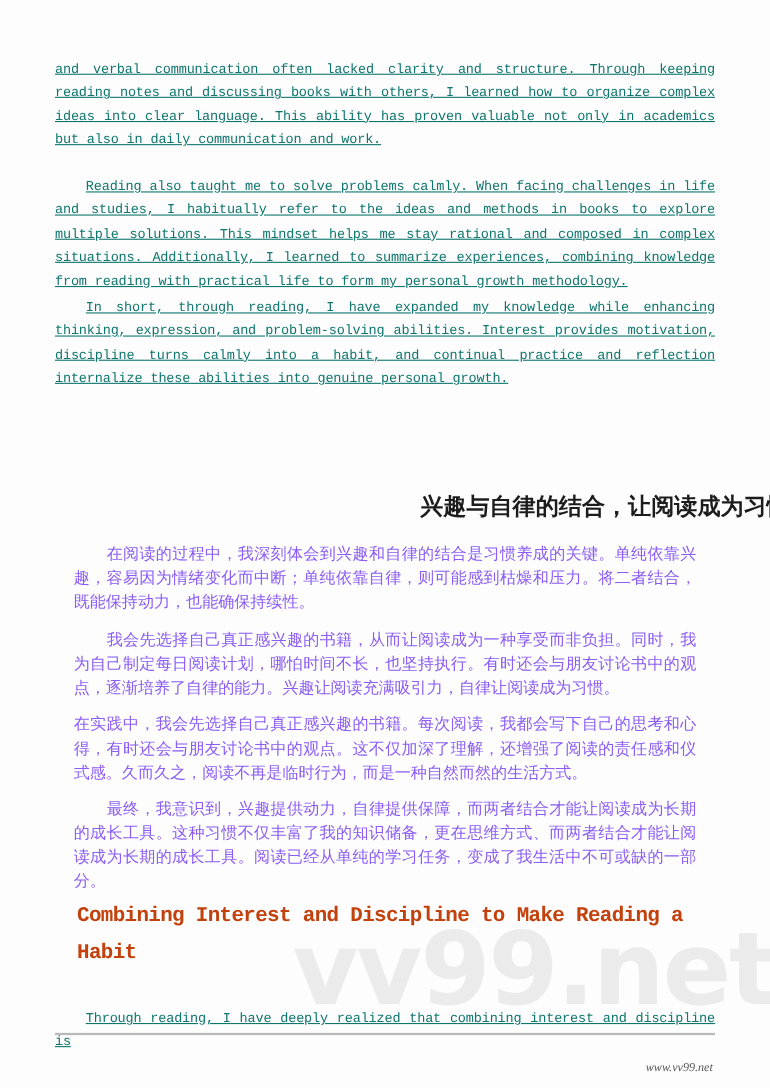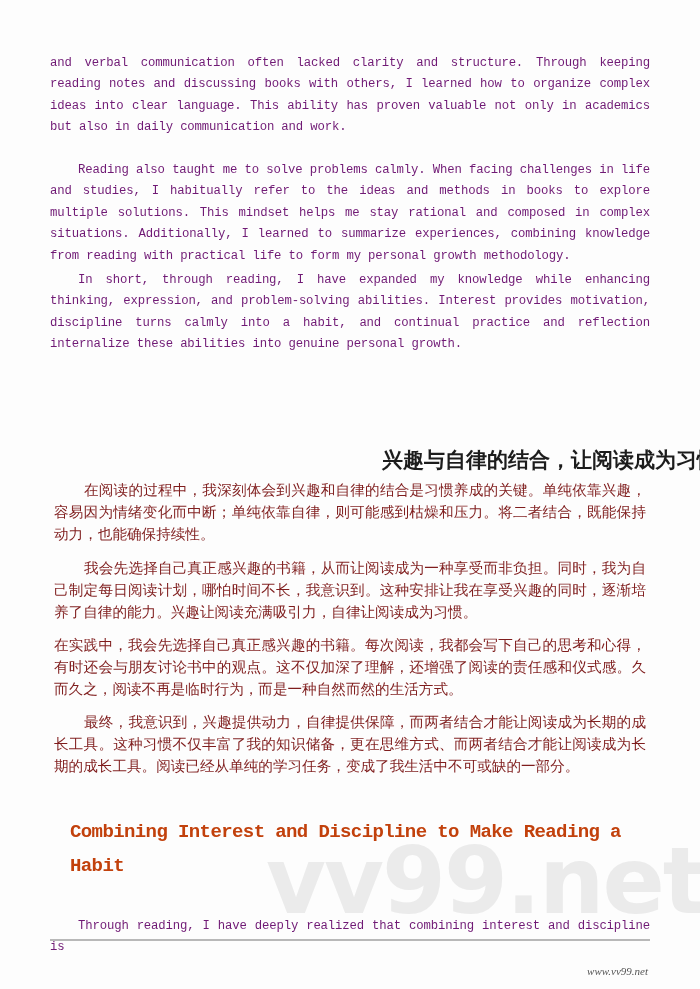--- a/index.html
+++ b/index.html
@@ -2,28 +2,29 @@
 <html><head>
 <meta charset="utf-8">
 <style>
   html, body { margin: 0; padding: 0; background: #ffffff; }
   body { width: 700px; height: 989px; position: relative; overflow: hidden; color: #2a2a2a; }
   .page { position: absolute; left: 0; top: 0; width: 700px; height: 989px; background: #fdfdfd; }
   .col { position: absolute; left: 50px; width: 600px; }
   .en-p {
     font-family: "Liberation Mono", "DejaVu Sans Mono", monospace;
     font-size: 12.3px; line-height: 21.4px; margin: 0; text-align: justify;
-    color: #701a75;
+    color: #0f766e;
     letter-spacing: -0.15px;
+    text-decoration: underline;
   }
   .indent { text-indent: 28px; }
   .cn-p {
-    font-family: Liberation Mono, monospace;
-    font-size: 14.6px; line-height: 21.8px; margin: 4px; text-align: justify;
-    color: #7f1d1d;
+    font-family: Liberation Sans, sans-serif;
+    font-size: 14.6px; line-height: 21.8px; margin: 17px; text-align: justify;
+    color: #8b5cf6;
   }
   .cn-indent { text-indent: 30px; }
   .cn-h {
     position: absolute; left: 0; width: 700px; text-align: right;
     font-family: "DejaVu Sans", "Liberation Sans", sans-serif;
     font-weight: bold; font-size: 21px; top: 428px; color: #1c1c1c; margin: 18px;
   }
   .en-h {
     position: absolute; left: 70px; width: 560px; text-align: left;
     font-family: "Liberation Mono", "DejaVu Sans Mono", monospace;
@@ -62,21 +63,21 @@
     <div class="col" style="top:270px;">
       <p class="en-p indent">In short, through reading, I have expanded my knowledge while enhancing thinking, expression, and problem-solving abilities. Interest provides motivation, discipline turns calmly into a habit, and continual practice and reflection internalize these abilities into genuine personal growth.</p>
     </div>
 
     <h2 class="cn-h">兴趣与自律的结合，让阅读成为习惯</h2>
 
     <div class="col" style="top:477px;">
       <p class="cn-p cn-indent">在阅读的过程中，我深刻体会到兴趣和自律的结合是习惯养成的关键。单纯依靠兴趣，容易因为情绪变化而中断；单纯依靠自律，则可能感到枯燥和压力。将二者结合，既能保持动力，也能确保持续性。</p>
     </div>
     <div class="col" style="top:555px;">
-      <p class="cn-p cn-indent">我会先选择自己真正感兴趣的书籍，从而让阅读成为一种享受而非负担。同时，我为自己制定每日阅读计划，哪怕时间不长，我意识到。这种安排让我在享受兴趣的同时，逐渐培养了自律的能力。兴趣让阅读充满吸引力，自律让阅读成为习惯。</p>
+      <p class="cn-p cn-indent">我会先选择自己真正感兴趣的书籍，从而让阅读成为一种享受而非负担。同时，我为自己制定每日阅读计划，哪怕时间不长，也坚持执行。有时还会与朋友讨论书中的观点，逐渐培养了自律的能力。兴趣让阅读充满吸引力，自律让阅读成为习惯。</p>
     </div>
     <div class="col" style="top:632px;">
       <p class="cn-p">在实践中，我会先选择自己真正感兴趣的书籍。每次阅读，我都会写下自己的思考和心得，有时还会与朋友讨论书中的观点。这不仅加深了理解，还增强了阅读的责任感和仪式感。久而久之，阅读不再是临时行为，而是一种自然而然的生活方式。</p>
     </div>
     <div class="col" style="top:709px;">
       <p class="cn-p cn-indent">最终，我意识到，兴趣提供动力，自律提供保障，而两者结合才能让阅读成为长期的成长工具。这种习惯不仅丰富了我的知识储备，更在思维方式、而两者结合才能让阅读成为长期的成长工具。阅读已经从单纯的学习任务，变成了我生活中不可或缺的一部分。</p>
     </div>
 
     <h2 class="en-h">Combining Interest and Discipline to Make Reading a Habit</h2>
 

